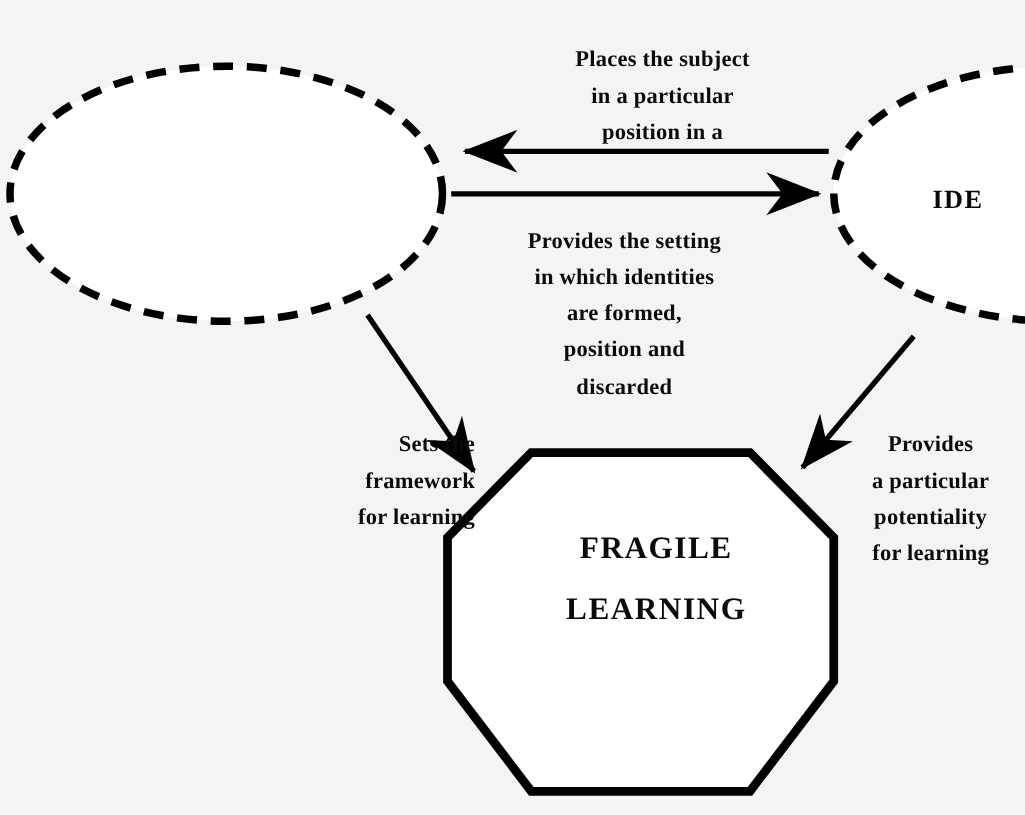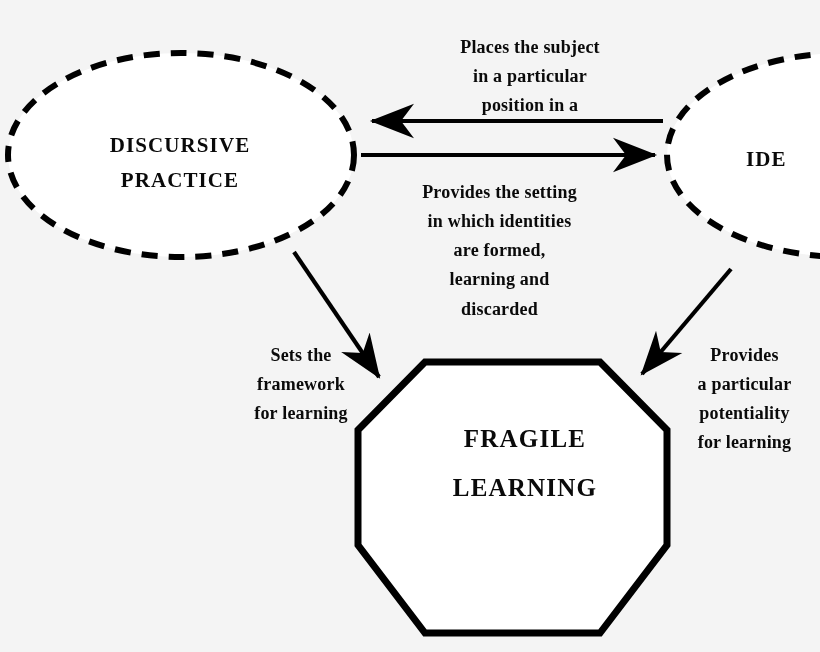--- a/index.html
+++ b/index.html
@@ -72,20 +72,21 @@
   }
   #middle-edge-label {
     left: 392px;
     top: 178px;
     width: 215px;
   }
   #left-edge-label {
     left: 222px;
     top: 341px;
     width: 158px;
+    text-align: right;
   }
   #right-edge-label {
     left: 672px;
     top: 341px;
     width: 145px;
   }
 </style>
 </head>
 <body>
 
@@ -106,36 +107,34 @@
 
     <line x1="663" y1="121" x2="372" y2="121" stroke="#000000" stroke-width="4.2" marker-end="url(#arrowhead)"></line>
 
     <line x1="361" y1="155" x2="655" y2="155" stroke="#000000" stroke-width="4.2" marker-end="url(#arrowhead)"></line>
 
     <line x1="294" y1="252" x2="379" y2="377" stroke="#000000" stroke-width="4.2" marker-end="url(#arrowhead)"></line>
 
     <line x1="731" y1="269" x2="642" y2="374" stroke="#000000" stroke-width="4.2" marker-end="url(#arrowhead)"></line>
   </svg>
 
-  <div class="lbl node-title" id="discursive-practice-label">DISCURSIVE
-PRACTICE</div>
 
   <div class="lbl node-title" id="identity-label">IDE</div>
 
   <div class="lbl edge-label" id="top-edge-label">Places the subject
 in a particular
 position in a</div>
 
   <div class="lbl node-title" id="fragile-learning-label">FRAGILE
 LEARNING</div>
 
   <div class="lbl edge-label" id="middle-edge-label">Provides the setting
 in which identities
 are formed,
-learning and
+position and
 discarded</div>
 
   <div class="lbl edge-label" id="left-edge-label">Sets the
 framework
 for learning</div>
 
   <div class="lbl edge-label" id="right-edge-label">Provides
 a particular
 potentiality
 for learning</div>

